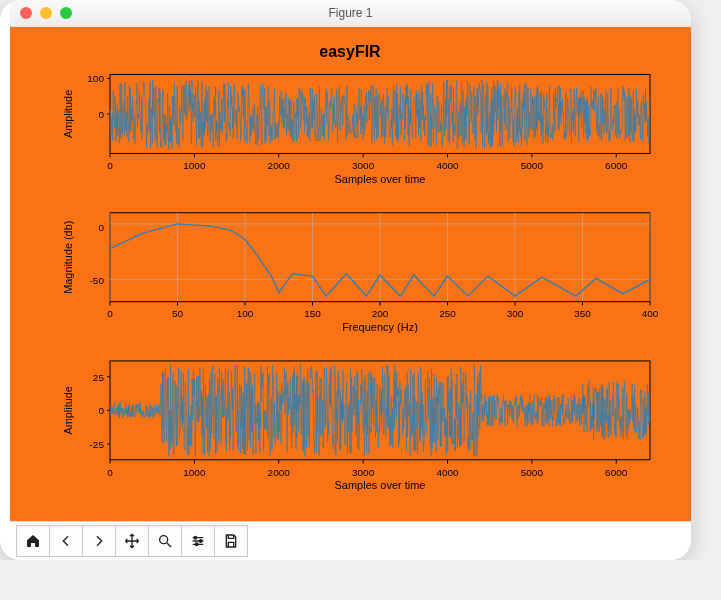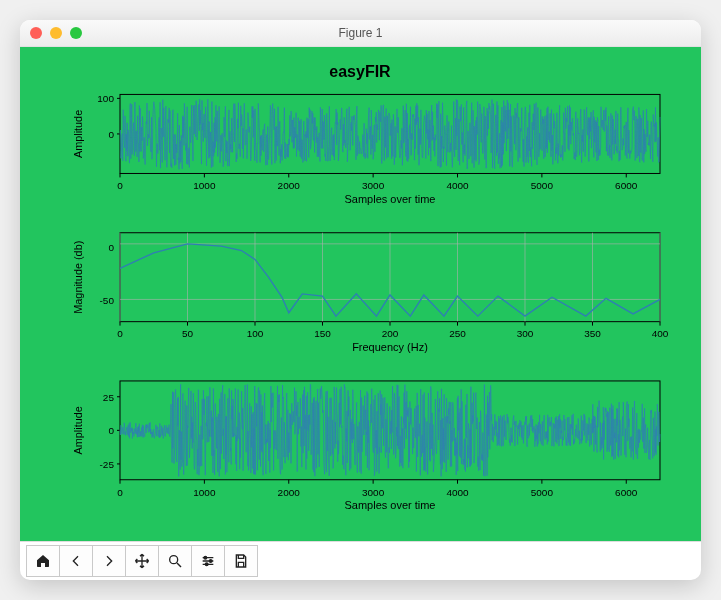--- a/index.html
+++ b/index.html
@@ -1,24 +1,24 @@
 <!DOCTYPE html>
 <html><head>
 <meta charset="utf-8">
 <style>
   html,body{margin:0;padding:0;background:#f0f0f0;font-family:-apple-system,Helvetica,Arial,sans-serif;}
-  .window{width:681px;height:560px;margin:20px;background:#fff;border-radius:10px;box-shadow:0 6px 24px rgba(0,0,0,.18);overflow:hidden;display:flex;flex-direction:column;}
+  .window{width:681px;height:560px;background:#fff;border-radius:20px;box-shadow:0 6px 24px rgba(0,0,0,.18);overflow:hidden;display:flex;flex-direction:column;padding-left:10px;}
   .titlebar{height:26px;background:linear-gradient(#fafafa,#ececec);display:flex;align-items:center;position:relative;border-bottom:1px solid #e1e1e1;}
   .lights{position:absolute;left:10px;display:flex;gap:8px;}
   .light{width:12px;height:12px;border-radius:50%;}
   .red{background:#ff5f57;}
   .yellow{background:#febc2e;}
   .green{background:#28c840;}
   .title{flex:1;text-align:center;font-size:12px;color:#555;}
-  .figure{flex:1;position:relative;background:#22c55e;}
+  .figure{flex:1;position:relative;background:#f97316;}
   svg.plot{position:absolute;inset:0;width:100%;height:100%;}
   .suptitle{font-weight:bold;font-size:16px;fill:#000;}
   .ticklabel{font-size:10px;fill:#000;}
   .axlabel{font-size:11px;fill:#000;}
   .toolbar{height:34px;display:flex;align-items:center;padding:2px 6px;border-top:1px solid #ddd;gap:0;}
   .tbtn{width:32px;height:30px;display:flex;align-items:center;justify-content:center;border:1px solid #c9c9c9;background:#fdfdfd;margin-left:-1px;}
   .tbtn:first-child{margin-left:0;}
   .tbtn svg{width:16px;height:16px;stroke:#222;stroke-width:2;fill:none;}
   .tbtn.fill svg{fill:#222;stroke:none;}
 </style>

